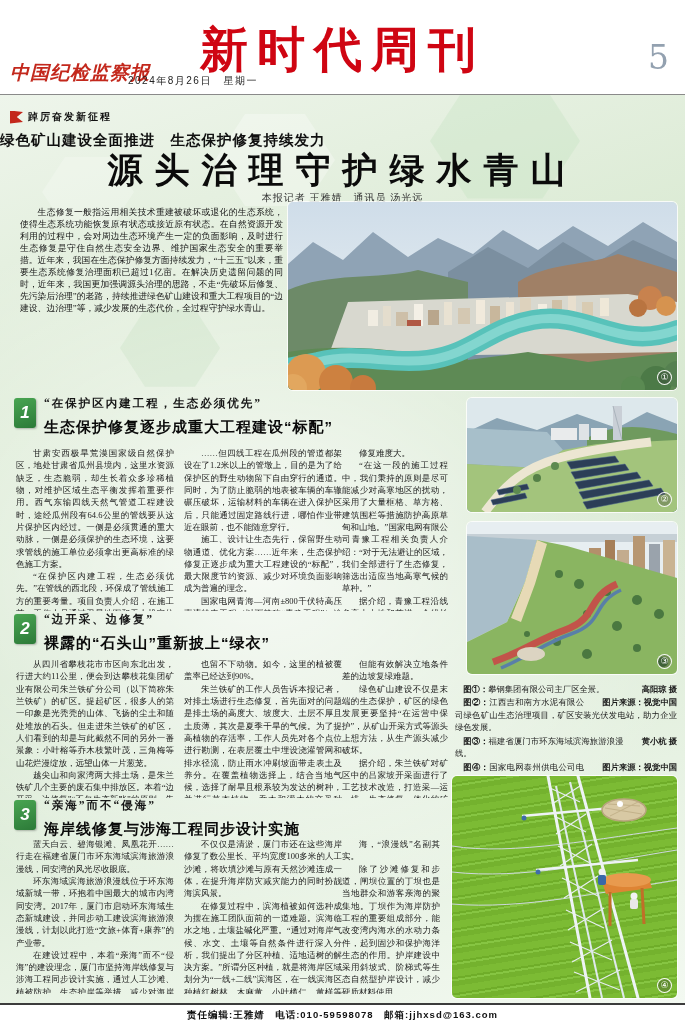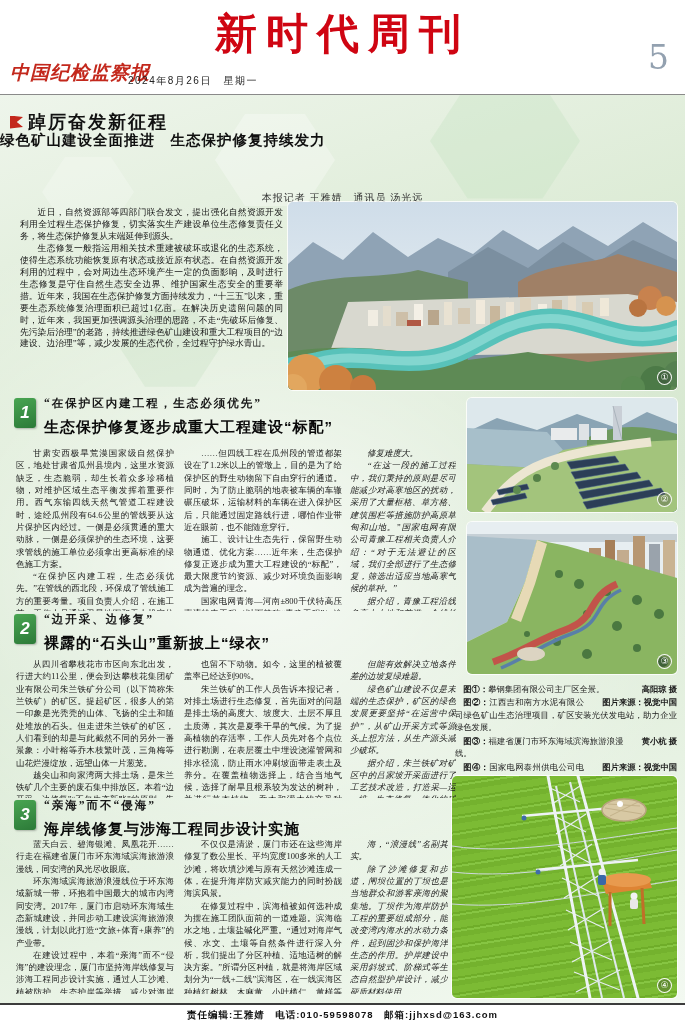--- a/index.html
+++ b/index.html
@@ -1,22 +1,22 @@
 <!DOCTYPE html>
 <html style="--accent_red: #cf0512; --masthead_red: #c3281c; --badge_green: #49a552; --page_green: #dcebd5; --river_teal: #58c2ba; --field_green: #79b832; --path_red: #c2544a;"><head>
 <meta charset="utf-8">
 <style>
   html,body{margin:0;padding:0;background:#fff;}
   body{width:685px;height:1024px;font-family:"Liberation Sans",sans-serif;}
   .page{position:relative;width:685px;height:1024px;overflow:hidden;background:#fff;}
 
   
   .header{position:absolute;top:0;left:0;right:0;height:94px;background:#fff;border-bottom:1px solid #8a8a8a;}
-  .weekly-title{position:absolute;top:6px;left:0;right:0;text-align:center;
-    font-family:"Liberation Serif",serif;font-weight:bold;font-size:42px;letter-spacing:9px;
+  .weekly-title{position:absolute;top:18px;left:0;right:0;text-align:center;
+    font-family:"Liberation Serif",serif;font-weight:bold;font-size:48px;letter-spacing:9px;
     color:var(--accent_red,#cf0512);}
   .masthead{position:absolute;left:10px;top:60px;font-family:"DejaVu Serif",serif;font-style:italic;
     font-weight:bold;font-size:19px;color:var(--masthead_red,#c3281c);letter-spacing:1px;}
   .date-line{position:absolute;left:128px;top:74px;font-size:10px;color:#222;letter-spacing:1.5px;}
   .page-num{position:absolute;right:16px;top:38px;font-family:"DejaVu Serif",serif;font-size:33px;color:#93a1b0;}
 
   
   .green{position:absolute;top:95px;left:0;right:0;height:908px;overflow:hidden;
     background:
       radial-gradient(ellipse 620px 520px at 38% 52%, rgba(255,255,255,.78), rgba(255,255,255,0) 72%),
@@ -24,21 +24,21 @@
   .hex{position:absolute;clip-path:polygon(25% 5%,75% 5%,100% 50%,75% 95%,25% 95%,0 50%);}
   .hex.h1{left:215px;top:14px;width:120px;height:102px;background:rgba(255,255,255,.30);}
   .hex.h2{left:430px;top:-18px;width:150px;height:128px;background:rgba(195,225,193,.35);}
   .hex.h3{left:42px;top:58px;width:92px;height:78px;background:rgba(255,255,255,.22);}
   .hex.h4{left:540px;top:120px;width:130px;height:110px;background:rgba(255,255,255,.25);}
   .hex.h5{left:120px;top:210px;width:100px;height:86px;background:rgba(186,218,183,.25);}
 
   .banner{position:absolute;left:10px;top:15px;display:flex;align-items:center;gap:5px;}
   .flag-icon{width:13px;height:13px;background:#c3281c;display:inline-block;
     clip-path:polygon(0 0,100% 12%,52% 50%,100% 88%,0 100%);}
-  .banner-label{font-family:"Liberation Serif",serif;font-weight:bold;font-size:18px;color:#111;letter-spacing:2px;text-align:center;}
+  .banner-label{font-family:"Liberation Serif",serif;font-weight:bold;font-size:10px;color:#111;letter-spacing:2px;text-align:center;}
 
   .subtitle{position:absolute;left:0;right:0;top:36px;text-align:left;font-weight:bold;
     font-size:14.5px;color:#101010;letter-spacing:1px;}
   .main-title{position:absolute;left:0;right:0;top:52px;text-align:center;font-weight:bold;
     font-size:35px;color:#0b0b0b;letter-spacing:12px;font-family:"Liberation Serif",serif;}
   .byline{position:absolute;left:0;right:0;top:96px;text-align:center;font-size:10px;color:#333;letter-spacing:1px;}
 
   
   .intro{position:absolute;left:20px;top:112px;width:263px;height:181px;overflow:hidden;
     font:8.8px/1.36 "Liberation Serif",serif;color:#151515;}
@@ -65,21 +65,21 @@
     color:#161616;letter-spacing:2px;}
   .sec-heading{margin-left:30px;margin-top:7px;font-weight:bold;font-size:15px;color:#0a0a0a;letter-spacing:1px;}
 
   .col{position:absolute;overflow:hidden;font:8.5px/1.45 "Liberation Serif",serif;color:#1b1b1b;}
   .col p{margin:0;text-indent:2em;text-align:justify;}
   .s1 .col{top:352px;height:164px;}
   .s2 .col{top:563px;height:140px;}
   .s3 .col{top:743px;height:156px;}
   .c1{left:16px;width:158px;}
   .c2{left:184px;width:158px;}
-  .c3{left:350px;width:106px;font-style:italic;}
+  .c3{left:342px;width:106px;}
   .s3 .c3{width:98px;}
 
   
   .captions{position:absolute;left:455px;top:589px;width:222px;height:88px;overflow:hidden;
     font:8.3px/1.5 "Liberation Serif",serif;color:#1b1b1b;}
   .captions p{margin:0 0 1px;text-align:justify;text-indent:1em;}
   .captions .cap-label{font-weight:bold;}
   .captions .credit{float:right;font-weight:bold;padding-left:10px;}
 
   
@@ -105,24 +105,24 @@
     <div class="hex h3"></div>
     <div class="hex h4"></div>
     <div class="hex h5"></div>
 
     <div class="banner">
       <span class="flag-icon"></span>
       <span class="banner-label">踔厉奋发新征程</span>
     </div>
 
     <div class="subtitle">绿色矿山建设全面推进　生态保护修复持续发力</div>
+    <div class="main-title">源头治理守护绿水青山</div>
     <div class="byline">本报记者 王雅婧　通讯员 汤光远</div>
 
     <div class="intro">
-        <p>近日，自然资源部等四部门联合发文，提出强化自然资源开发利用全过程生态保护修复，切实落实生产建设单位生态修复责任义务，将生态保护修复从末端延伸到源头。</p>
         <p>生态修复一般指运用相关技术重建被破坏或退化的生态系统，使得生态系统功能恢复原有状态或接近原有状态。在自然资源开发利用的过程中，会对周边生态环境产生一定的负面影响，及时进行生态修复是守住自然生态安全边界、维护国家生态安全的重要举措。近年来，我国在生态保护修复方面持续发力，“十三五”以来，重要生态系统修复治理面积已超过1亿亩。在解决历史遗留问题的同时，近年来，我国更加强调源头治理的思路，不走“先破坏后修复、先污染后治理”的老路，持续推进绿色矿山建设和重大工程项目的“边建设、边治理”等，减少发展的生态代价，全过程守护绿水青山。</p>
       </div>
 
     <div class="photo photo1">
       <svg viewBox="0 0 389 188" preserveAspectRatio="none">
         <defs>
             <linearGradient id="sky1" x1="0" y1="0" x2="0" y2="1">
           <stop offset="0" stop-color="#cfdde9"></stop>
               <stop offset="1" stop-color="#eef3f4"></stop>
             </linearGradient>

